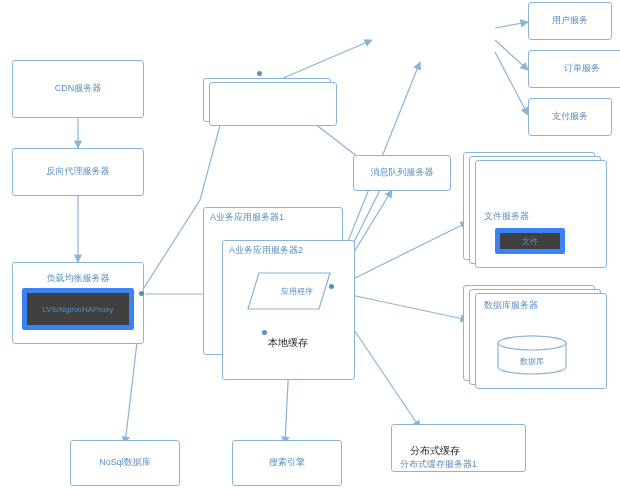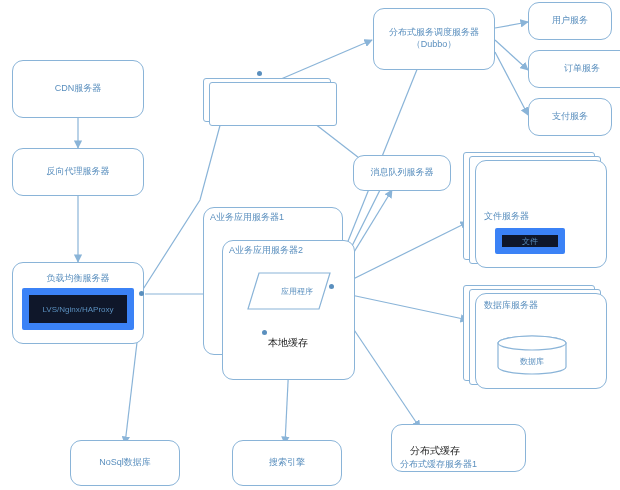--- a/index.html
+++ b/index.html
@@ -20,44 +20,44 @@
     left: 0;
     top: 0;
     width: 620px;
     height: 490px;
     pointer-events: none;
   }
   .node {
     position: absolute;
     box-sizing: border-box;
     border: 1px solid #8ab4d8;
-    border-radius: 11px;
+    border-radius: 3px;
     background: #ffffff;
     color: #5a8fbe;
     font-size: 9px;
     display: flex;
     align-items: center;
     justify-content: center;
     text-align: center;
     line-height: 1.3;
     z-index: 3;
   }
   .label-free {
     position: absolute;
     font-size: 10px;
     color: #222222;
     z-index: 6;
     white-space: nowrap;
   }
   .inner-box {
     position: absolute;
     box-sizing: border-box;
-    border: 7px solid #3b82f6;
+    border: 5px solid #3b82f6;
     border-radius: 2px;
-    background: #0f172a;
+    background: #404040;
     color: #5a8fbe;
     font-size: 8px;
     display: flex;
     align-items: center;
     justify-content: center;
     text-align: right;
     z-index: 5;
   }
   .para {
     position: absolute;
@@ -176,24 +176,20 @@
   <div class="inner-box" style="left:22px; top:288px; width:112px; height:42px;">
     <span>LVS/Nginx/HAProxy</span>
   </div>
 
   <div class="stack" style="left:203px; top:78px; width:140px; height:52px;">
     <div class="sheet" style="left:0; top:0; width:128px; height:44px;"></div>
     <div class="sheet" style="left:6px; top:4px; width:128px; height:44px;"></div>
   </div>
   <div class="dot" style="left:257px; top:71px;"></div>
 
-  <div class="node" style="left:373px; top:8px; width:122px; height:62px; white-space:pre-line;">
-    <span>分布式服务调度服务器
-（Dubbo）</span>
-  </div>
 
   <div class="node" style="left:528px; top:2px; width:84px; height:38px;">
     <span>用户服务</span>
   </div>
   <div class="node" style="left:528px; top:50px; width:108px; height:38px;text-align:center;">
     <span>订单服务</span>
   </div>
   <div class="node" style="left:353px; top:155px; width:98px; height:36px;">
     <span>消息队列服务器</span>
   </div>

